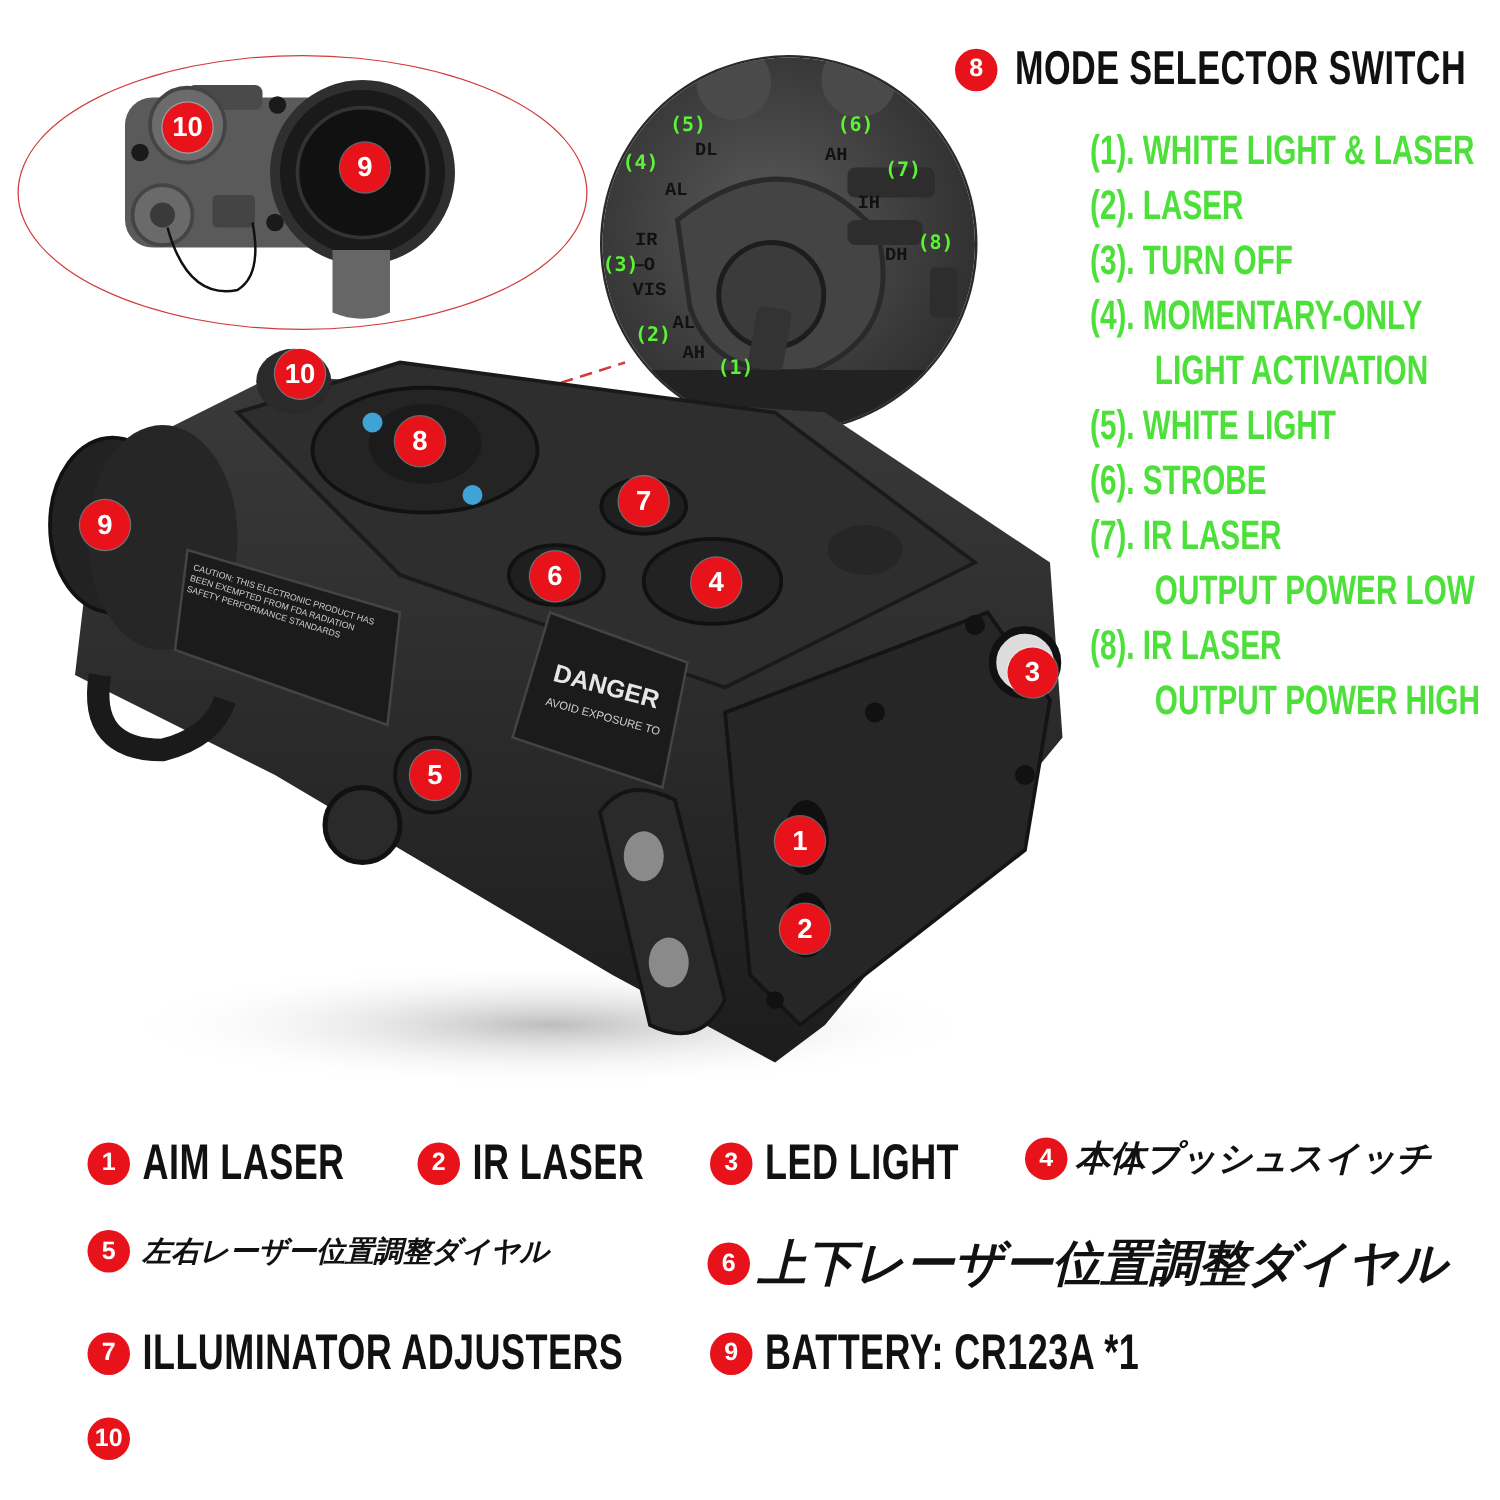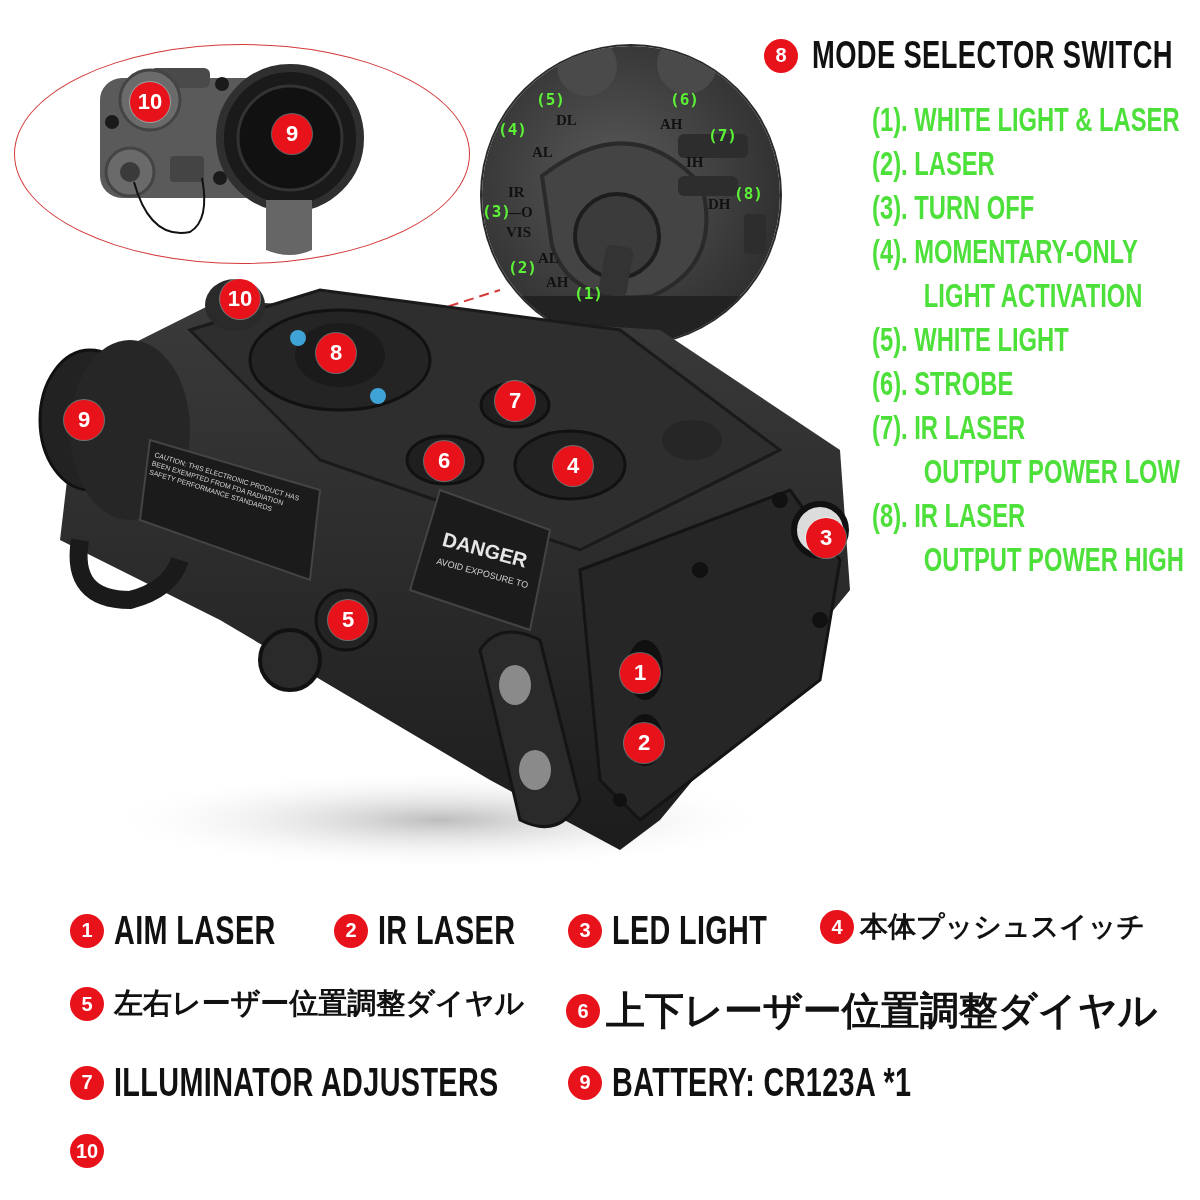--- a/index.html
+++ b/index.html
@@ -31,33 +31,33 @@
                font-family:"Liberation Sans", sans-serif; font-weight:bold;
                transform:scaleX(0.72); transform-origin:left center; white-space:nowrap; }
   .mode-line .num { display:inline-block; }
   .mode-line.cont { padding-left:72px; }
 
   
   .legend-item { position:absolute; display:flex; align-items:center; }
   .legend-item .marker { position:relative; flex:none; }
   .legend-item .en { font-size:40px; color:#111; margin-left:10px; }
   .legend-item .jp { font-size:30px; color:#111; margin-left:10px; font-weight:bold;
-                     font-family:"DejaVu Sans", sans-serif; white-space:nowrap; }
+                     font-family:"DejaVu Sans", sans-serif; white-space:nowrap;font-style:italic; }
 
   
   #inset-oval { left:14px; top:44px; width:456px; height:220px; border:1.5px solid #d33a3a;
                 border-radius:50%; box-sizing:border-box; }
 
   
   #zoom-circle { left:482px; top:46px; width:298px; height:298px; border-radius:50%;
                  overflow:hidden; background:radial-gradient(circle at 45% 45%, #5a5a5a 0%, #3a3a3a 55%, #222 100%);
                  box-shadow:0 0 0 2px #2a2a2a; }
   .zlabel { position:absolute; color:#5cf236; font-family:"DejaVu Sans Mono", monospace;
             font-weight:bold; font-size:16px; }
-  .glyph { position:absolute; color:#111; font-family:Liberation Serif, serif; font-size:15px; font-weight:bold; }
+  .glyph { position:absolute; color:#111; font-family:Liberation Mono, monospace; font-size:15px; font-weight:bold; }
 
   #leader-line { left:0; top:0; }
 </style>
 </head>
 <body>
 
 <div id="inset-oval" class="abs"></div>
 <svg class="abs" style="left:90px;top:60px;" width="320" height="200">
   <rect x="10" y="18" width="180" height="120" rx="22" fill="#5a5a5a"></rect>
   <rect x="60" y="8" width="60" height="20" rx="6" fill="#4a4a4a"></rect>
@@ -215,21 +215,21 @@
 <div class="legend-item" style="left:568px;top:908px;">
   <div class="marker sm">3</div>
   <div class="en cond">LED LIGHT</div>
 </div>
 <div class="legend-item" style="left:820px;top:908px;">
   <div class="marker sm">4</div>
   <div class="jp" style="margin-left:6px;font-size:28px;">本体プッシュスイッチ</div>
 </div>
 <div class="legend-item" style="left:70px;top:984px;">
   <div class="marker sm">5</div>
-  <div class="jp" style="font-size:29px;">左右レーザー位置調整ダイヤル</div>
+  <div class="jp" style="font-size:23px;">左右レーザー位置調整ダイヤル</div>
 </div>
 <div class="legend-item" style="left:566px;top:984px;">
   <div class="marker sm">6</div>
   <div class="jp" style="margin-left:6px;font-size:39px;">上下レーザー位置調整ダイヤル</div>
 </div>
 <div class="legend-item" style="left:70px;top:1060px;">
   <div class="marker sm">7</div>
   <div class="en cond">ILLUMINATOR ADJUSTERS</div>
 </div>
 <div class="legend-item" style="left:568px;top:1060px;">

